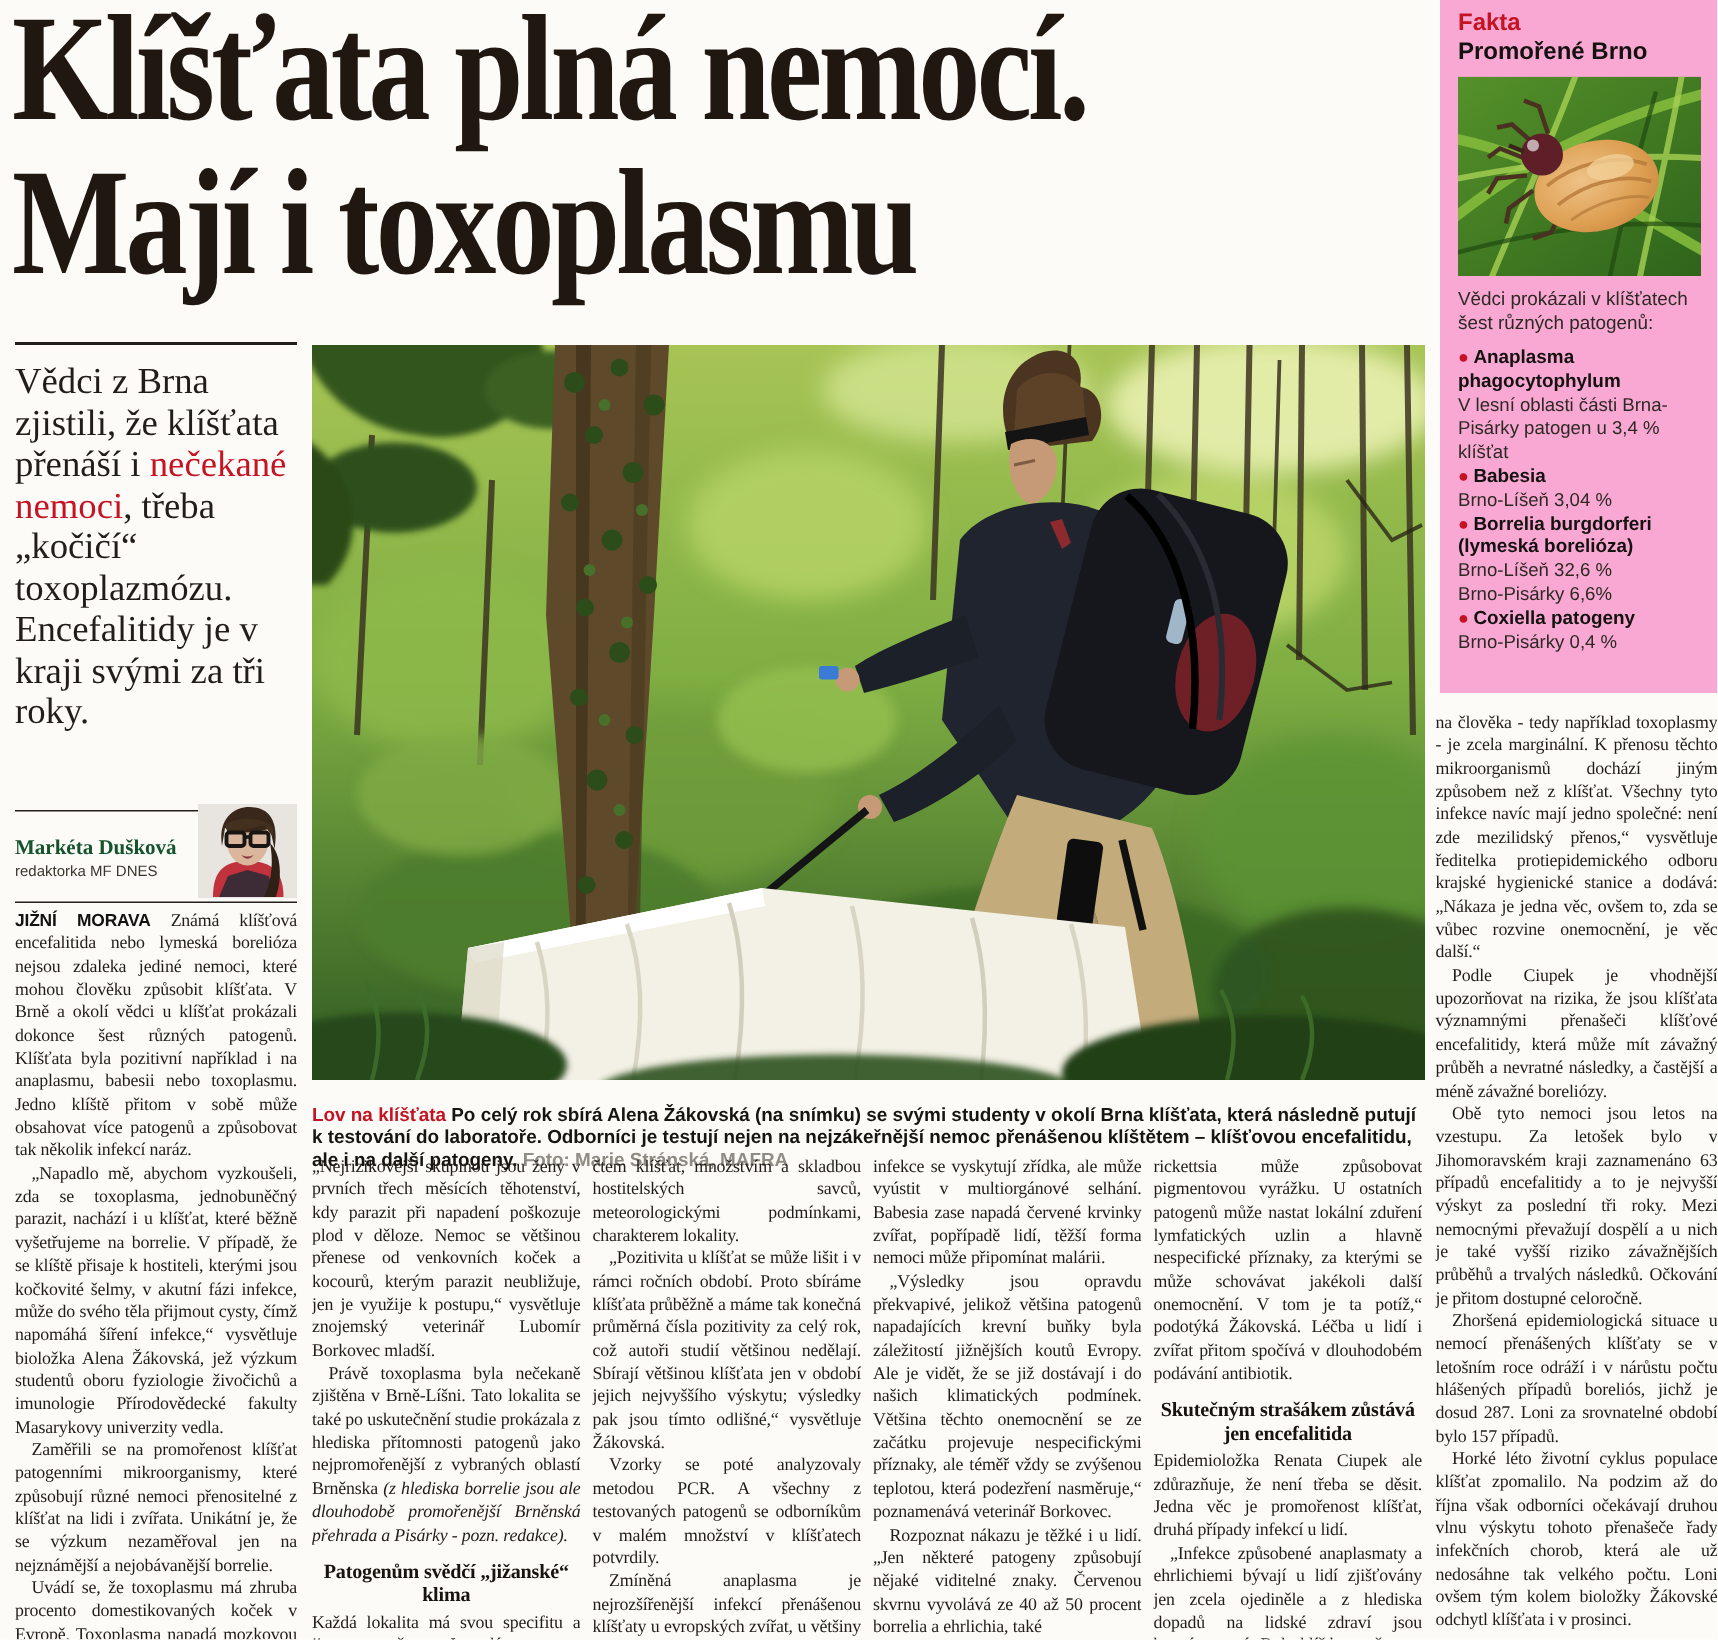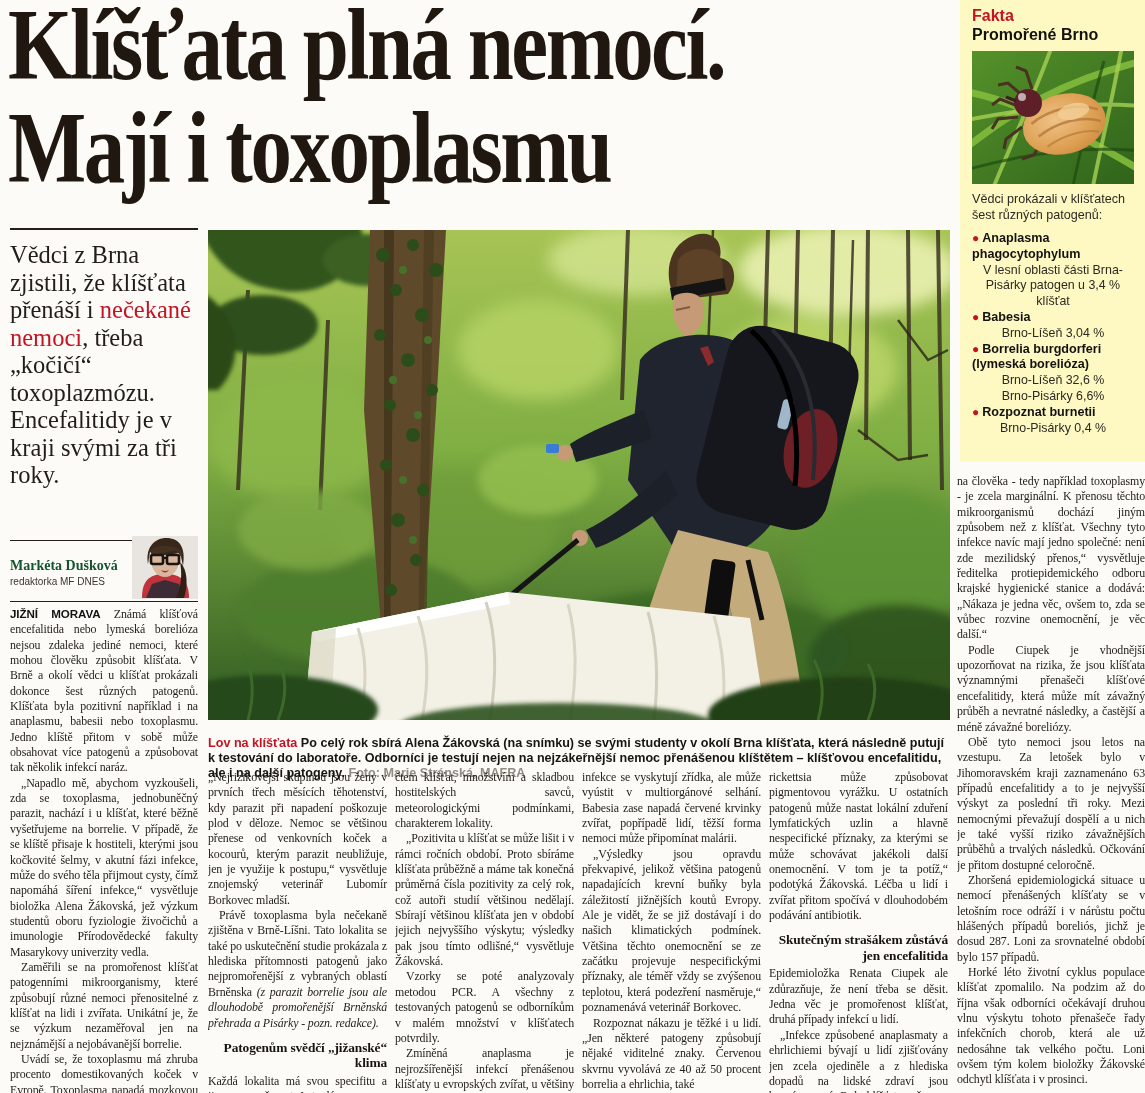--- a/index.html
+++ b/index.html
@@ -32,50 +32,50 @@
   .coltext {
     position:absolute; text-align:justify; overflow:hidden;
     font-size:11.9px; line-height:15.35px; letter-spacing:-0.12px;
     color:#201d19; hyphens:auto; -webkit-hyphens:auto;
   }
   .coltext p + p { text-indent:11px; }
   .dateline { font-family:"Liberation Sans", sans-serif; font-weight:bold; font-size:11.6px; color:#141210; }
   .ital { font-style:italic; }
   .subhead {
     font-weight:bold; font-size:13.4px; line-height:15.5px;
-    margin:9px 0 3px 0; text-indent:0 !important; text-align:right; color:#17140f;
+    margin:9px 0 3px 0; text-indent:0 !important; text-align:center; color:#17140f;
   }
   #leftbody   { left:10px;  top:606px; width:188px; height:487px; }
   #col2       { left:208px; top:770px; width:179px; height:323px; }
   #col3       { left:395px; top:770px; width:179px; height:323px; }
   #col4       { left:582px; top:770px; width:179px; height:323px; }
   #col5       { left:769px; top:770px; width:179px; height:323px; }
   #rightcol   { left:957px; top:474px; width:188px; height:619px; }
   
   #mainphoto { position:absolute; left:208px; top:230px; width:742px; height:490px; overflow:hidden; }
   #caption {
     position:absolute; left:208px; top:724px; width:744px;
     font-family:"Liberation Sans", sans-serif; font-weight:bold;
     font-size:12.6px; line-height:15.2px; color:#17150f;margin-top:12px;
   }
   #caption .cap-label { color:#c41323; }
   #caption .cap-credit { color:#8f8c85; font-weight:bold; }
   
   #facts {
     position:absolute; left:960px; top:0; width:185px; height:462px;
-    background:#fef9c3; padding:6px 11px 0 12px; overflow:hidden;
+    background:#f9a8d4; padding:6px 11px 0 12px; overflow:hidden;
     font-family:"Liberation Sans", sans-serif;
   }
   #facts .f-kicker { color:#c41323; font-weight:bold; font-size:16px; line-height:19px; }
   #facts .f-title  { color:#141210; font-weight:bold; font-size:16px; line-height:19px; margin-bottom:7px; }
   #tickphoto { width:162px; height:133px; overflow:hidden; margin-bottom:8px; }
   #facts .f-intro { font-size:12.6px; line-height:15.5px; color:#2c2923; margin-bottom:8px; }
   .f-item-name { font-weight:bold; font-size:12.6px; line-height:15.8px; color:#141210; }
   .f-item-name .dot { color:#c41323; font-size:12px; margin-right:3px; }
-  .f-line { font-size:12.4px; line-height:15.8px; color:#2c2923;text-align:center; }
+  .f-line { font-size:12.4px; line-height:15.8px; color:#2c2923; }
 </style>
 </head>
 <body>
 
 <div id="page">
 
   <h1 id="headline">
     <span class="hl-line">Klíšťata plná nemocí.</span>
     <span class="hl-line">Mají i toxoplasmu</span>
   </h1>
@@ -270,21 +270,21 @@
         <path d="M610,490 C618,462 614,444 606,430"></path>
         <path d="M660,490 C670,466 668,448 660,434"></path>
       </g>
     </svg>
   </div>
 
   <div id="caption"><span class="cap-label">Lov na klíšťata </span><span>Po celý rok sbírá Alena Žákovská (na snímku) se svými studenty v okolí Brna klíšťata, která následně putují k testování do laboratoře. Odborníci je testují nejen na nejzákeřnější nemoc přenášenou klíštětem – klíšťovou encefalitidu, ale i na další patogeny. </span><span class="cap-credit">Foto: Marie Stránská, MAFRA</span></div>
 
   <div id="col2" class="coltext">
     <p>„Nejrizikovější skupinou jsou ženy v prvních třech měsících těhotenství, kdy parazit při napadení poškozuje plod v děloze. Nemoc se většinou přenese od venkovních koček a kocourů, kterým parazit neubližuje, jen je využije k postupu,“ vysvětluje znojemský veterinář Lubomír Borkovec mladší.</p>
-    <p><span>Právě toxoplasma byla nečekaně zjištěna v Brně-Líšni. Tato lokalita se také po uskutečnění studie prokázala z hlediska přítomnosti patogenů jako nejpromořenější z vybraných oblastí Brněnska </span><span class="ital">(z parazit borrelie jsou ale dlouhodobě promořenější Brněnská přehrada a Pisárky - pozn. redakce).</span></p>
+    <p><span>Právě toxoplasma byla nečekaně zjištěna v Brně-Líšni. Tato lokalita se také po uskutečnění studie prokázala z hlediska přítomnosti patogenů jako nejpromořenější z vybraných oblastí Brněnska </span><span class="ital">(z hlediska borrelie jsou ale dlouhodobě promořenější Brněnská přehrada a Pisárky - pozn. redakce).</span></p>
     <p class="subhead">Patogenům svědčí „jižanské“ klima</p>
     <p style="text-indent:0">Každá lokalita má svou specifitu a jinou promořenost. Je to dáno po-</p>
   </div>
 
   <div id="col3" class="coltext">
     <p>čtem klíšťat, množstvím a skladbou hostitelských savců, meteorologickými podmínkami, charakterem lokality.</p>
     <p>„Pozitivita u klíšťat se může lišit i v rámci ročních období. Proto sbíráme klíšťata průběžně a máme tak konečná průměrná čísla pozitivity za celý rok, což autoři studií většinou nedělají. Sbírají většinou klíšťata jen v období jejich nejvyššího výskytu; výsledky pak jsou tímto odlišné,“ vysvětluje Žákovská.</p>
     <p>Vzorky se poté analyzovaly metodou PCR. A všechny z testovaných patogenů se odborníkům v malém množství v klíšťatech potvrdily.</p>
     <p>Zmíněná anaplasma je nejrozšířenější infekcí přenášenou klíšťaty u evropských zvířat, u většiny infikovaných osob je přítomna horečka, malátnost, bolesti hlavy. Fatální</p>
   </div>
@@ -372,19 +372,19 @@
     <div class="f-item">
       <div class="f-item-name"><span class="dot">●</span><span>Babesia</span></div>
       <div class="f-line">Brno-Líšeň  3,04 %</div>
     </div>
     <div class="f-item">
       <div class="f-item-name"><span class="dot">●</span><span>Borrelia burgdorferi (lymeská borelióza)</span></div>
       <div class="f-line">Brno-Líšeň 32,6 %</div>
       <div class="f-line">Brno-Pisárky 6,6%</div>
     </div>
     <div class="f-item">
-      <div class="f-item-name"><span class="dot">●</span><span>Rozpoznat burnetii</span></div>
+      <div class="f-item-name"><span class="dot">●</span><span>Coxiella patogeny</span></div>
       <div class="f-line">Brno-Pisárky  0,4 %</div>
     </div>
 
   </div>
 
 </div>
 
 </body></html>

